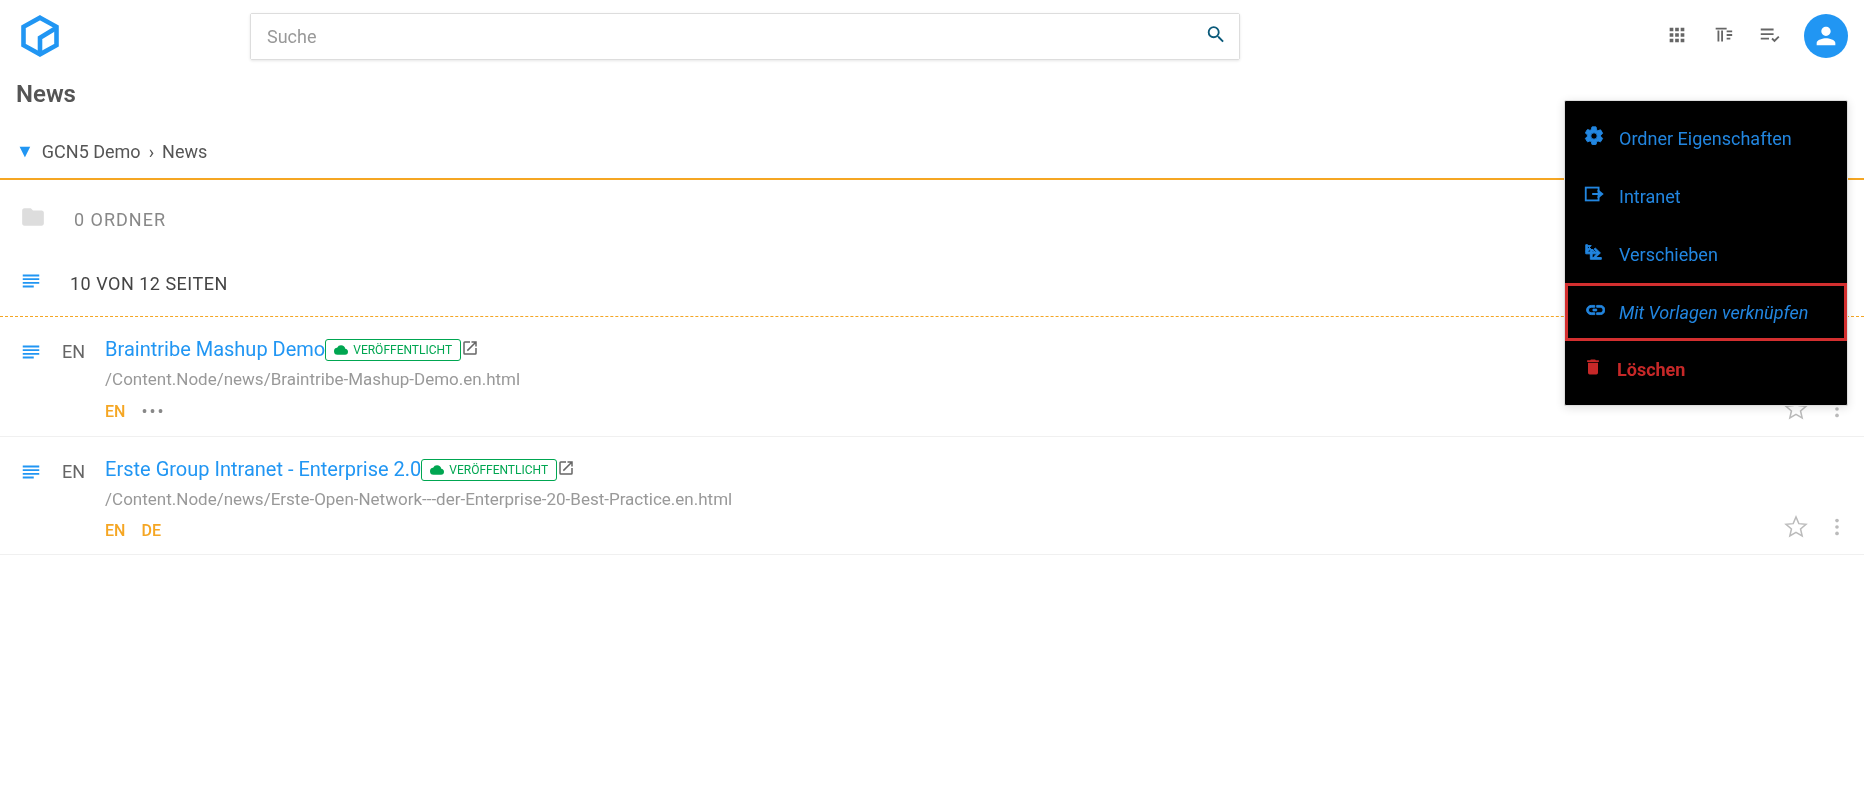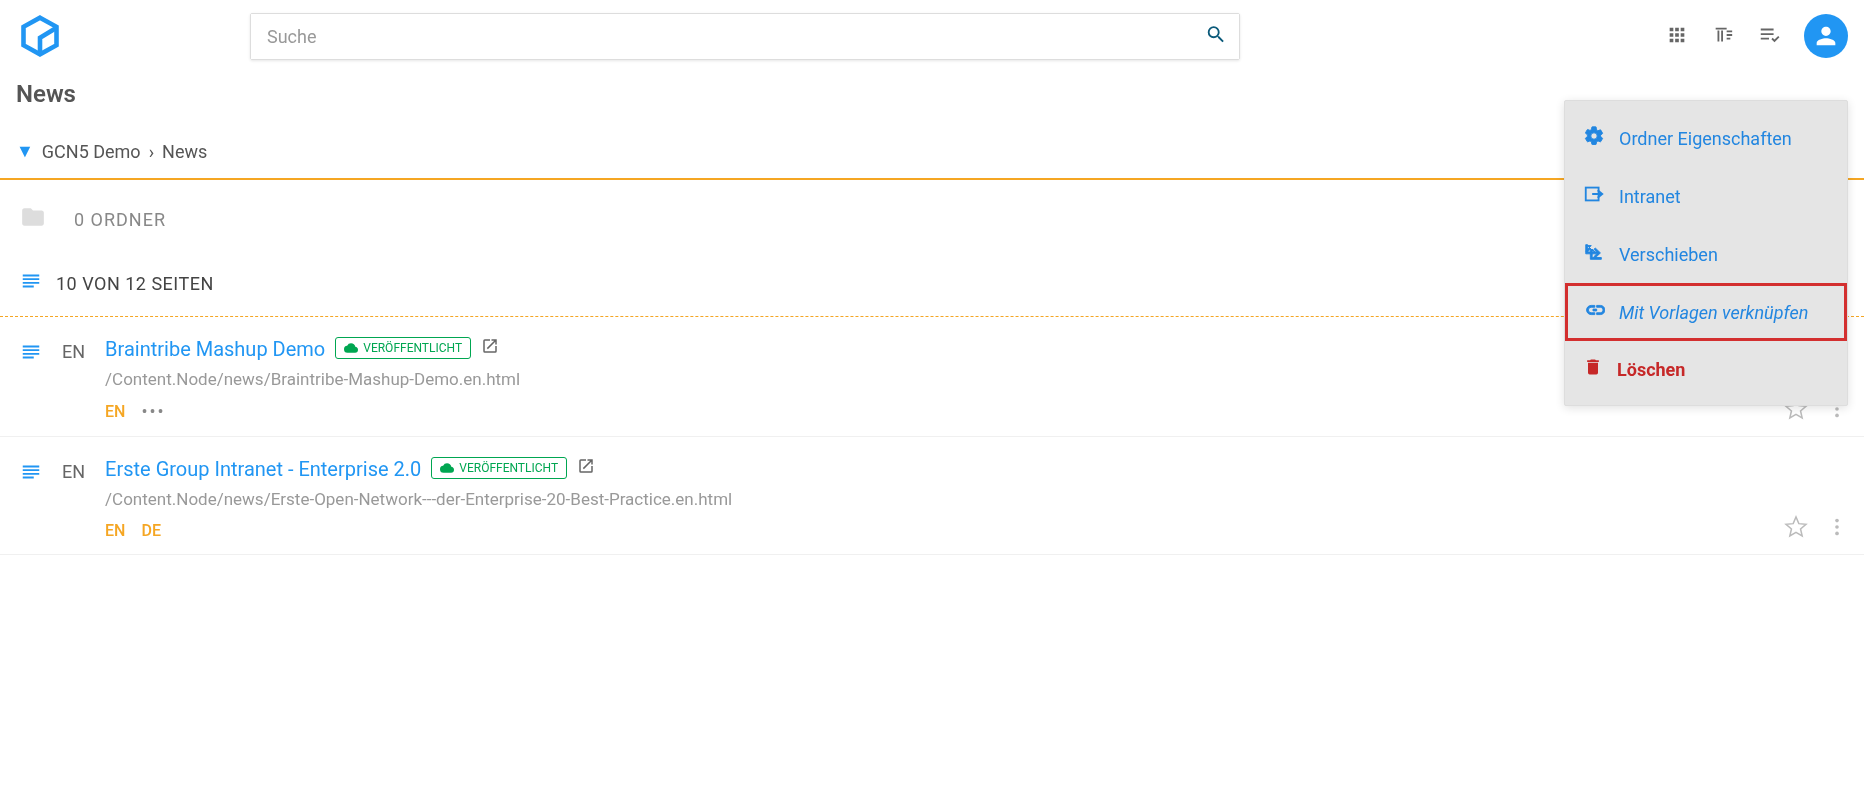--- a/index.html
+++ b/index.html
@@ -21,41 +21,41 @@
 .page-link { display: flex; align-items: center; gap: 6px; color: #2196F3; font-size: 16px; cursor: pointer; }
 .page-link svg { fill: #E53935; }
 
 .breadcrumb { padding: 20px 16px 16px; display: flex; align-items: center; gap: 8px; font-size: 18px; color: #555; border-bottom: 2px solid #F5A623; }
 .caret { color: #2196F3; }
 
 .section-header { padding: 24px 20px; display: flex; align-items: center; gap: 28px; }
 .section-header .folder-icon { color: #ddd; }
 .section-label { font-size: 18px; color: #888; letter-spacing: 1px; }
 
-.pages-header { padding: 12px 20px 20px; display: flex; align-items: center; gap: 14px; border-bottom: 1px dashed #F5A623; }
+.pages-header { padding: 12px 20px 20px; display: flex; align-items: center; gap: 28px; border-bottom: 1px dashed #F5A623; }
 .pages-header .lines-icon { color: #2196F3; }
 .pages-label { font-size: 18px; color: #444; letter-spacing: 0.5px; }
 
 .page-row { display: flex; padding: 20px 20px 14px 20px; gap: 20px; position: relative; border-bottom: 1px solid #f0f0f0; }
 .page-row .lines-icon { color: #2196F3; margin-top: 4px; }
 .lang-code { font-size: 18px; color: #666; margin-top: 4px; }
 .page-content { flex: 1; }
-.page-title-row { display: flex; align-items: flex-start; gap: 10px; margin-bottom: 8px; }
+.page-title-row { display: flex; align-items: flex-end; margin-bottom: 8px; }
 .page-name { font-size: 20px; color: #2196F3; cursor: pointer; }
 .status-badge { border: 1px solid #00A651; border-radius: 3px; padding: 3px 8px; font-size: 12px; color: #00A651; display: flex; align-items: center; gap: 5px; }
 .status-badge svg { fill: #00A651; }
 .open-ext { color: #666; cursor: pointer; }
 .page-path { font-size: 17px; color: #999; margin-bottom: 12px; }
 .lang-tags { display: flex; gap: 16px; align-items: center; }
 .lang-tag { font-size: 16px; color: #F5A623; font-weight: 500; cursor: pointer; }
 .dots { color: #888; font-size: 18px; letter-spacing: 2px; cursor: pointer; }
 .row-actions { position: absolute; right: 16px; bottom: 12px; display: flex; align-items: center; gap: 18px; }
 .star-btn, .more-btn { background: none; border: none; cursor: pointer; color: #bbb; }
 
-.context-menu { position: absolute; top: 100px; right: 16px; width: 284px; background: #e5e5e5; border: 1px solid #ddd; box-shadow: 0 2px 10px rgba(0,0,0,0.12); border-radius: 2px; padding: 8px 0; z-index: 100; }
+.context-menu { position: absolute; top: 100px; right: 16px; width: 284px; background: #000000; border: 1px solid #ddd; box-shadow: 0 2px 10px rgba(0,0,0,0.12); border-radius: 2px; padding: 8px 0; z-index: 100; }
 .menu-item { padding: 16px 18px; display: flex; align-items: center; gap: 14px; cursor: pointer; font-size: 18px; }
 .menu-item.blue { color: #2286e0; }
 .menu-item.blue svg { fill: #2286e0; stroke: #2286e0; }
 .menu-item.red { color: #c62828; font-weight: bold; }
 .menu-item.red svg { fill: #c62828; }
 .menu-item.highlighted { outline: 3px solid #d32f2f; outline-offset: -3px; font-style: italic; }
 </style>
 </head>
 <body>
 

